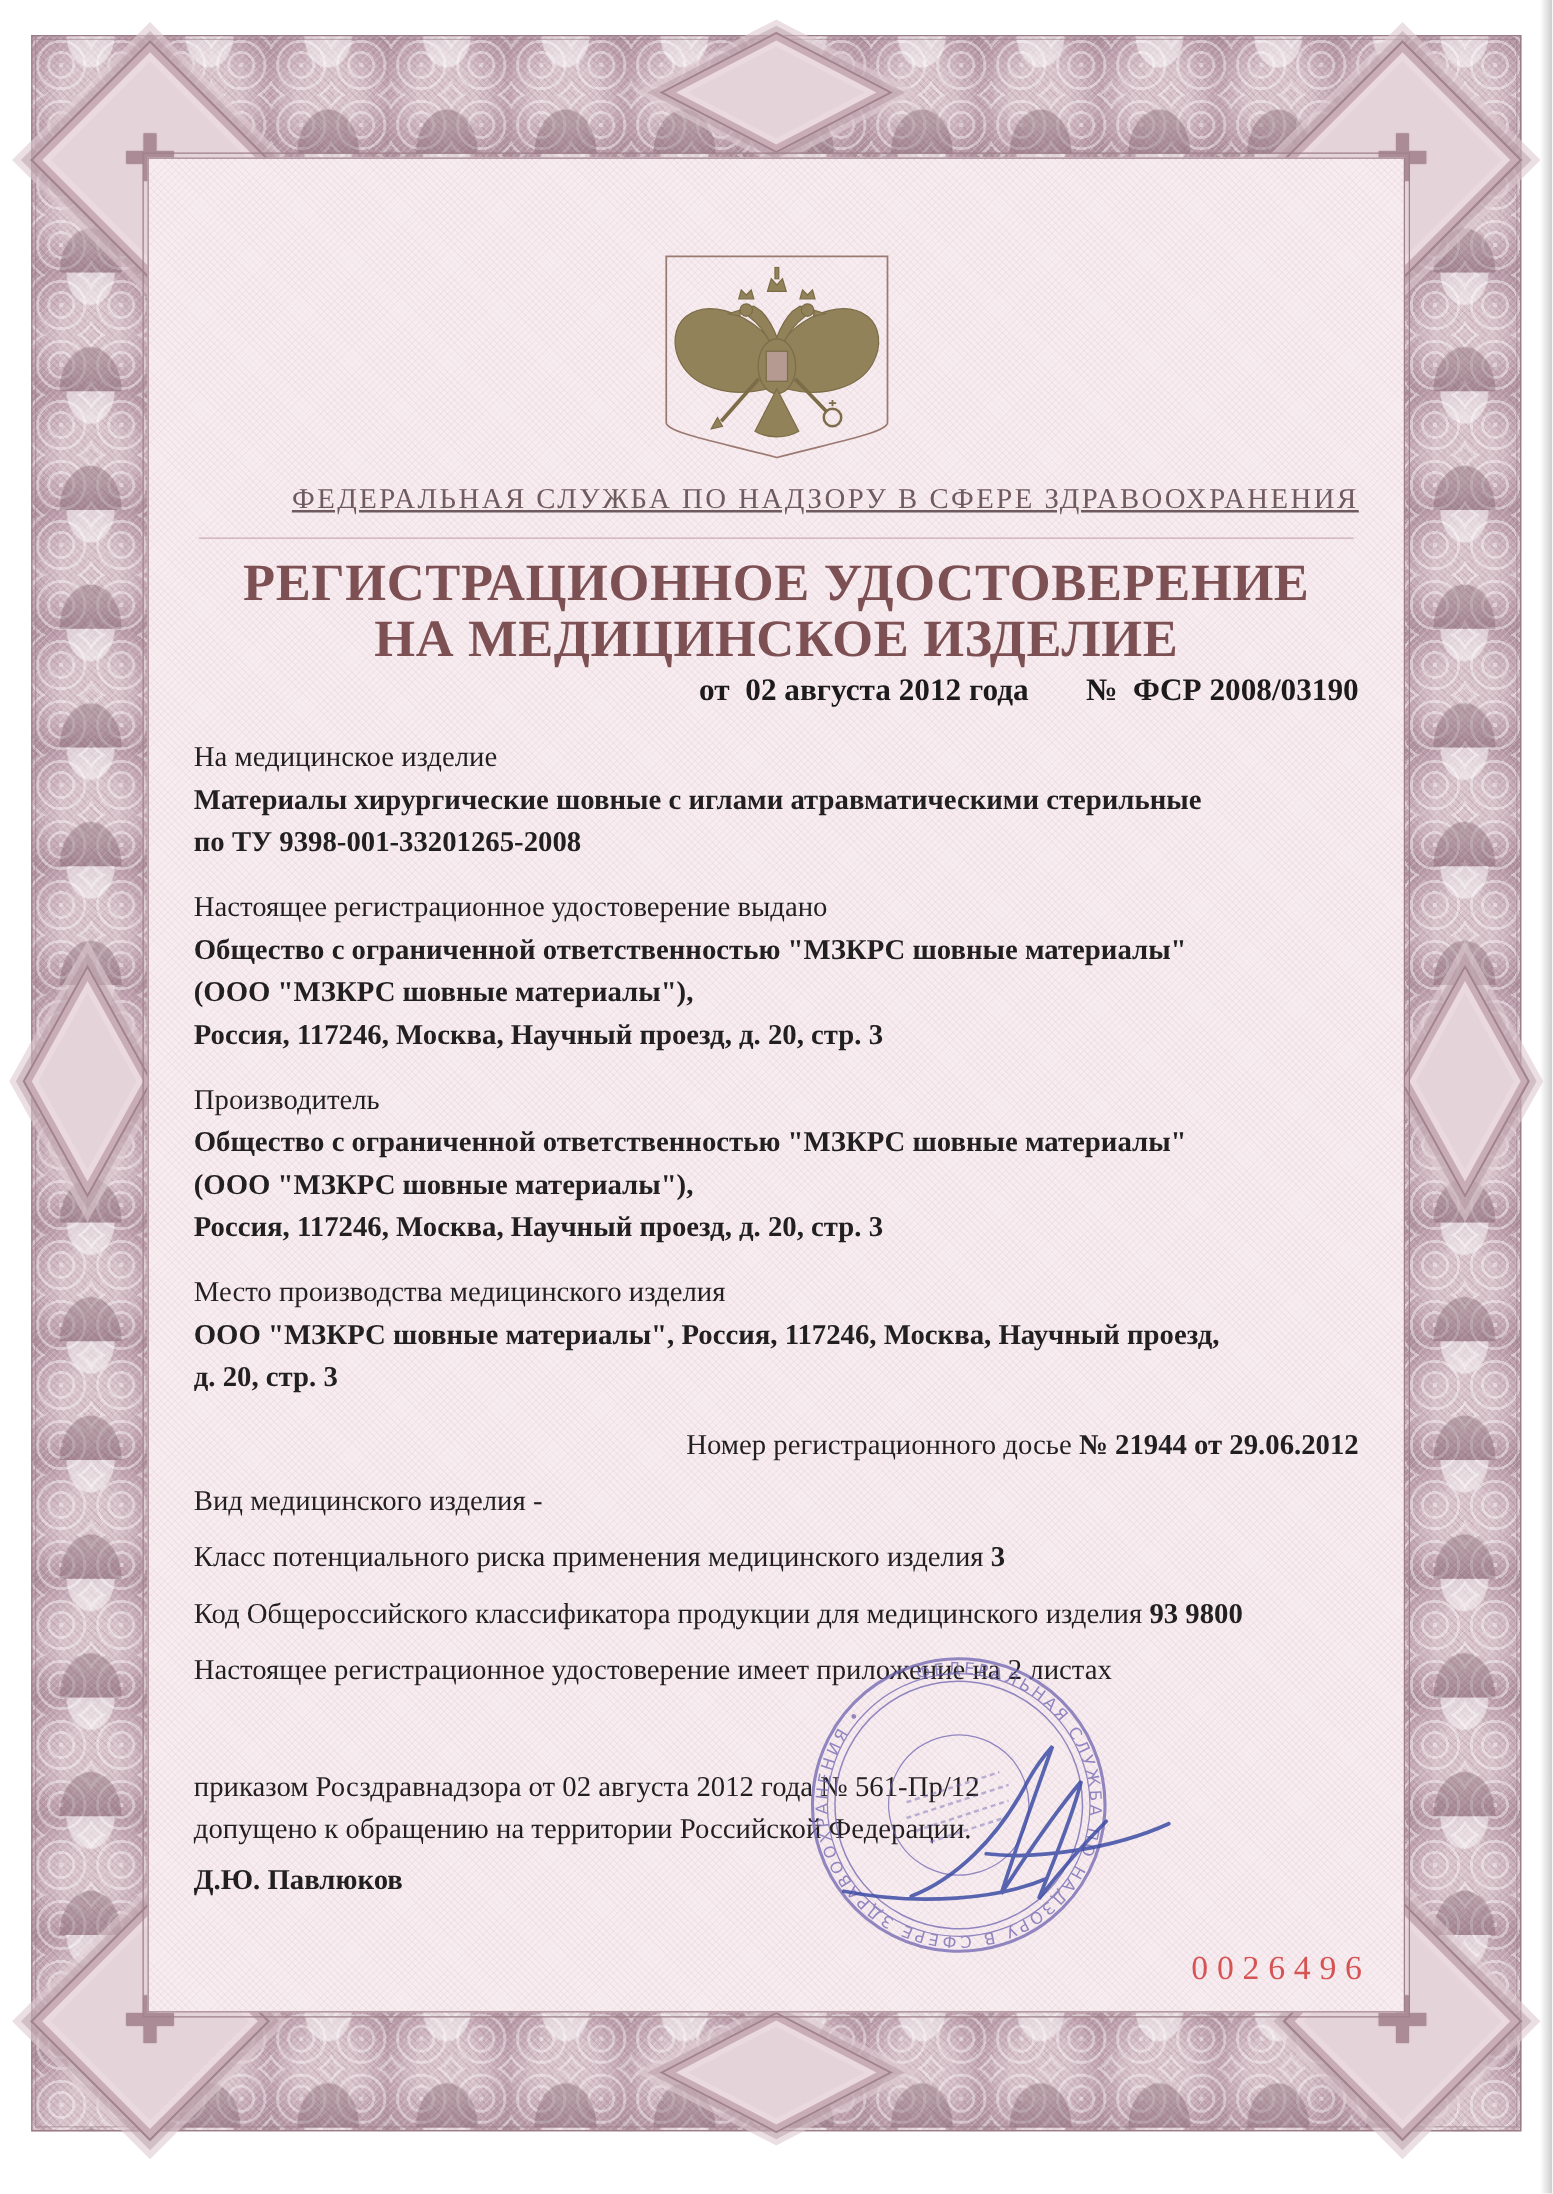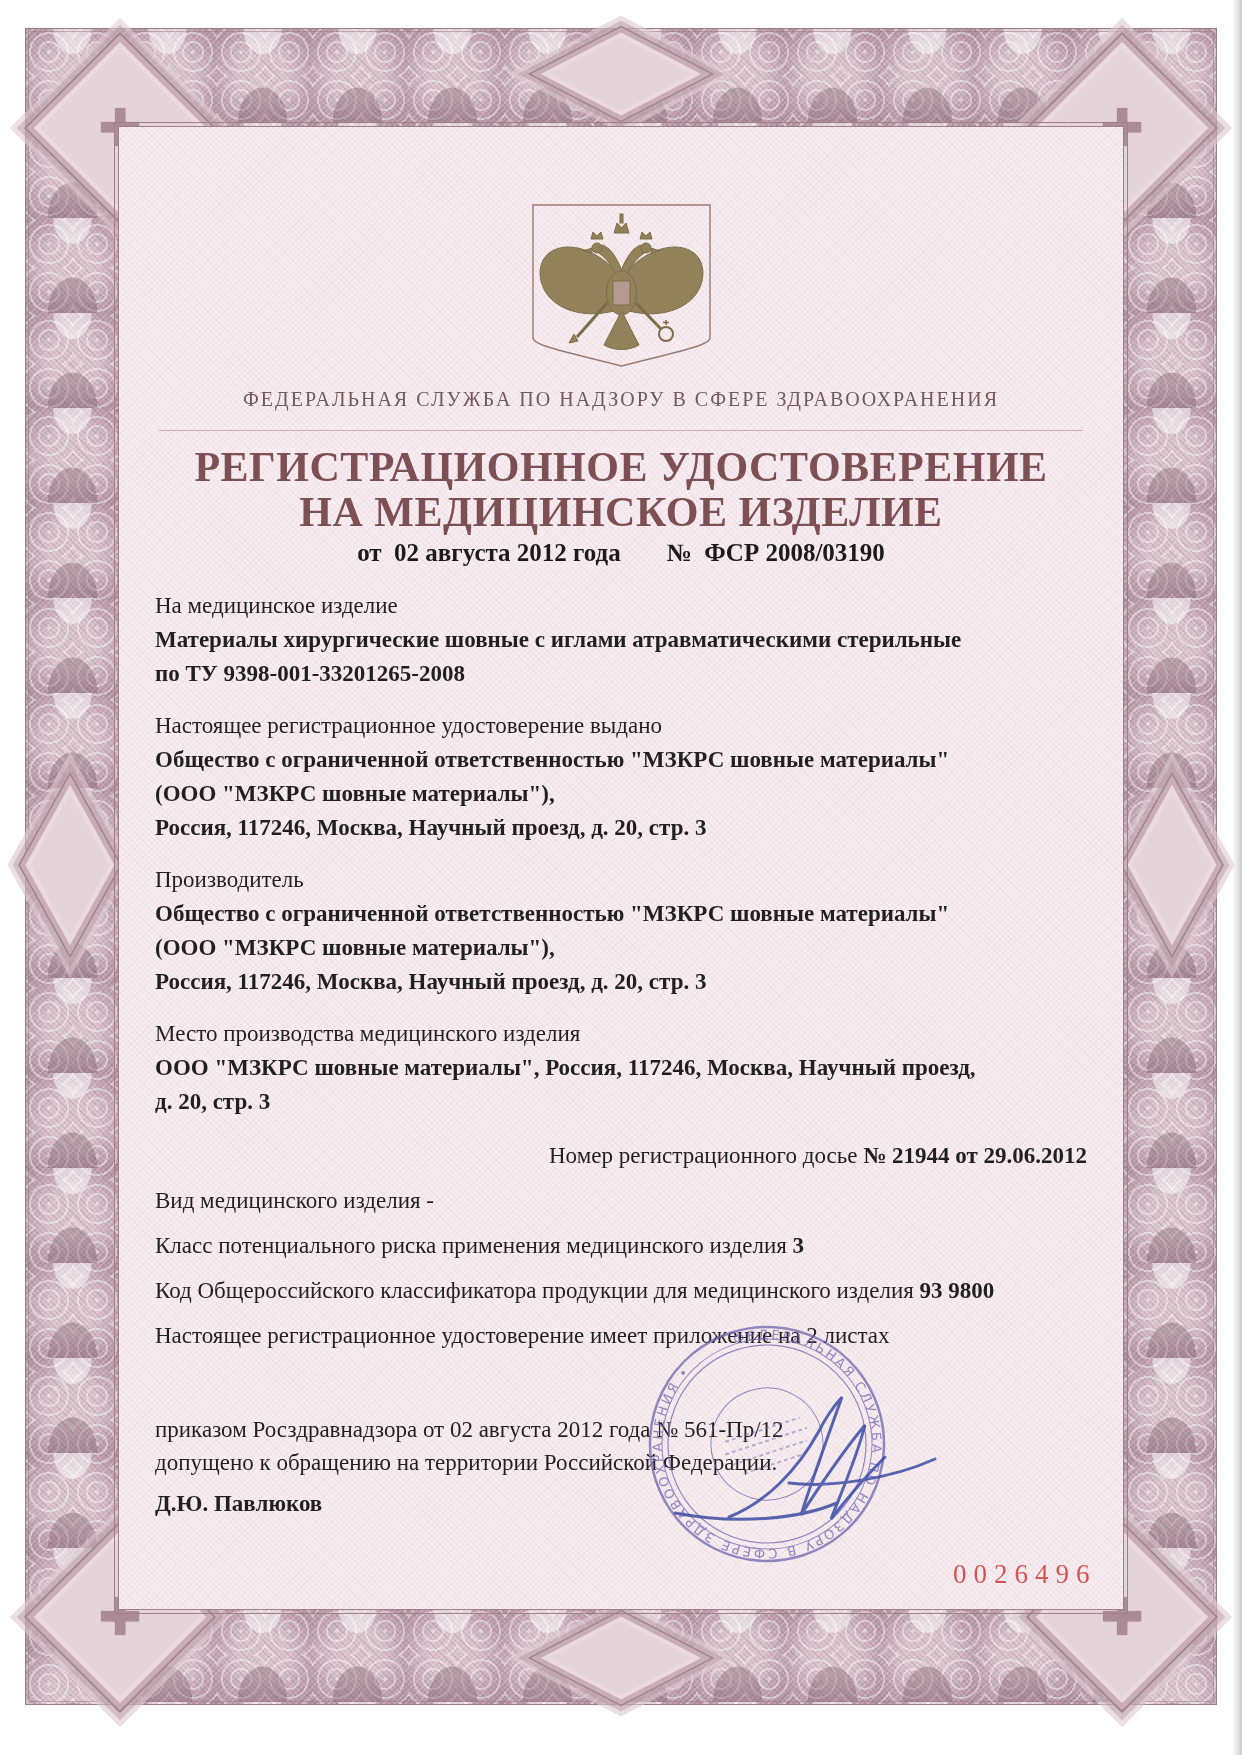--- a/index.html
+++ b/index.html
@@ -72,31 +72,31 @@
     background-image:
       repeating-linear-gradient(45deg, rgba(213,176,187,.16) 0 1px, transparent 1px 4px),
       repeating-linear-gradient(-45deg, rgba(213,176,187,.13) 0 1px, transparent 1px 4px);
     border:1px solid #9f8089; outline:1px solid #9f8089; outline-offset:3px;
   }
   .content { position:relative; height:100%; padding:0 36px; }
 
   .emblem { width:205px; height:177px; margin:70px auto 10px; }
 
   .agency {
-    text-align:center; font-size:20px; letter-spacing:2px; color:#6f5a5f; line-height:30px;
+    text-align:right; font-size:23px; letter-spacing:2px; color:#6f5a5f; line-height:30px;text-decoration:underline;
   }
   .agency-sub { text-align:center; font-size:23px; letter-spacing:1px; color:#6f5a5f; margin-top:2px; }
 
   .divider { height:1px; background:#c9abb4; margin:16px 4px 14px; }
 
   .cert-title {
     text-align:center; font-size:42px; font-weight:700; color:#7d5054; line-height:45px;
     letter-spacing:.5px;
   }
-  .date-row { text-align:center; font-size:25px; font-weight:700; color:#1c1a1b; margin-top:4px; white-space:pre; }
+  .date-row { text-align:right; font-size:25px; font-weight:700; color:#1c1a1b; margin-top:4px; white-space:pre; }
   .date-row .num { margin-left:46px; }
 
   .para { font-size:23px; line-height:34px; color:#211f20; }
   .b { font-weight:700; }
   .mt-product { margin-top:22px; }
   .mt-block { margin-top:18px; }
   .mt-single { margin-top:11px; }
   .mt-dossier { margin-top:20px;text-align:right; }
   .mt-orders { margin-top:60px; line-height:33px; }
 

